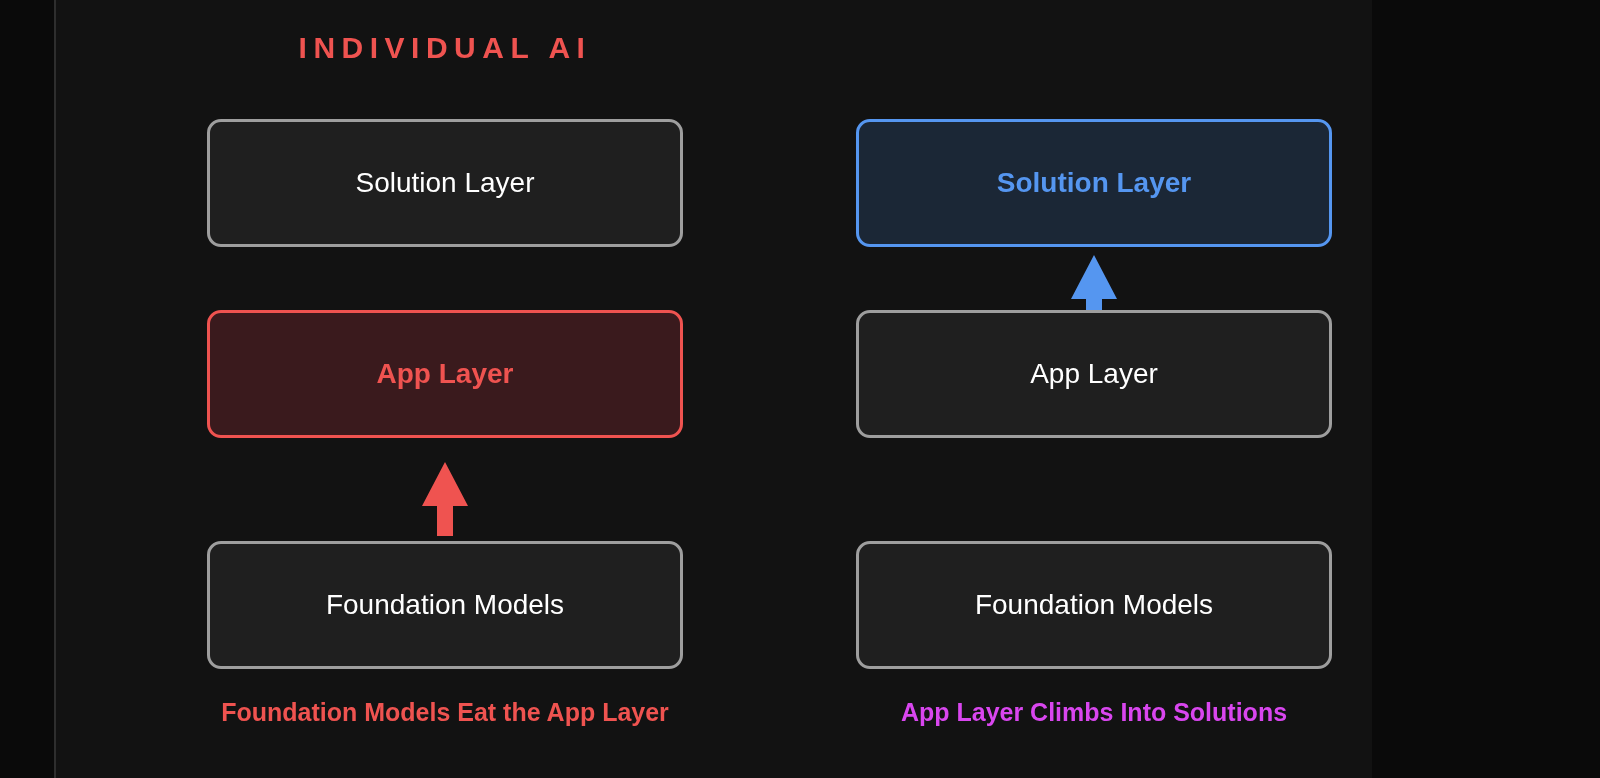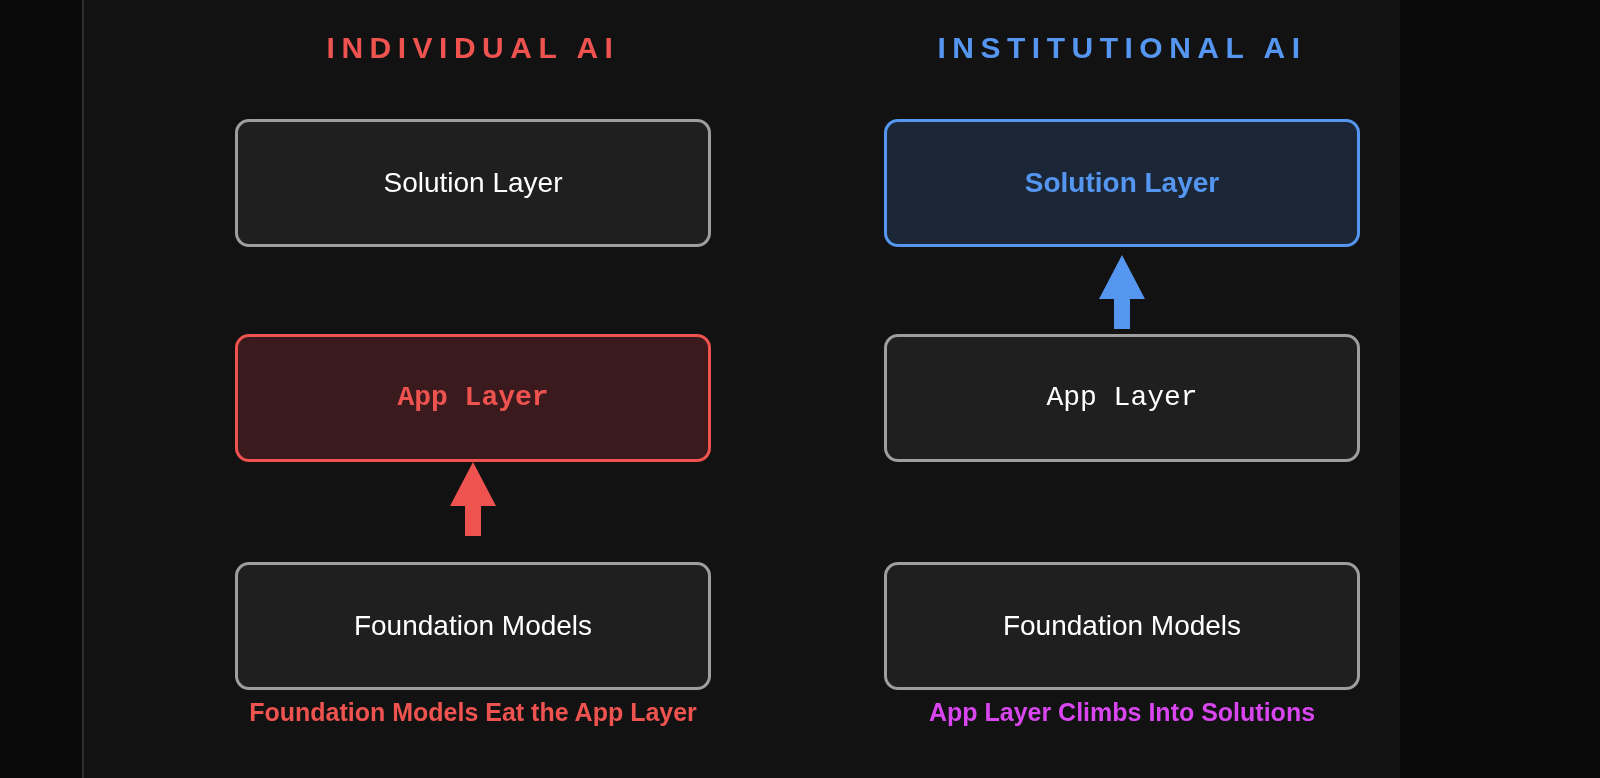--- a/index.html
+++ b/index.html
@@ -9,21 +9,20 @@
   }
   body {
     font-family: "Liberation Sans", sans-serif;
   }
   #canvas {
     position: relative;
     width: 1372px;
     height: 778px;
     background: #121212;
     overflow: hidden;
-    margin-left: 28px;
   }
   .left-strip {
     position: absolute;
     left: 0; top: 0;
     width: 54px; height: 778px;
     background: #0a0a0a;
   }
   .divider {
     position: absolute;
     left: 54px; top: 0;
@@ -66,22 +65,22 @@
     box-sizing: border-box;
     border-radius: 14px;
     display: flex;
     align-items: center;
     justify-content: center;
     font-size: 28px;
     line-height: 48px;
     white-space: nowrap;
   }
   .box-row-1 { top: 119px; }
-  .box-row-2 { top: 334px; font-family: Liberation Mono, monospace; }
-  .box-row-3 { top: 562px; text-align: right; }
+  .box-row-2 { top: 310px; }
+  .box-row-3 { top: 541px; text-align: right; }
 
   .style-neutral {
     background: #1f1f1f;
     border: 3px solid #9e9e9e;
     color: #ffffff;
     font-weight: normal;
   }
   .style-red {
     background: #3a1a1d;
     border: 3px solid #ef5350;
@@ -143,21 +142,20 @@
       </svg>
     </div>
 
     <div class="layer-box box-row-3 style-neutral">Foundation Models</div>
 
     <div class="caption caption-red">Foundation Models Eat the App Layer</div>
   </div>
 
   <div class="column col-right">
 
-    <div class="col-heading heading-blue">INSTITUTIONAL AI</div>
 
     <div class="layer-box box-row-1 style-blue">Solution Layer</div>
 
     <div class="arrow arrow-right-col">
       <svg width="46" height="74" viewBox="0 0 46 74">
         <polygon points="23,0 46,44 31,44 31,74 15,74 15,44 0,44" fill="#5596f0"></polygon>
       </svg>
     </div>
 
     <div class="layer-box box-row-2 style-neutral">App Layer</div>

